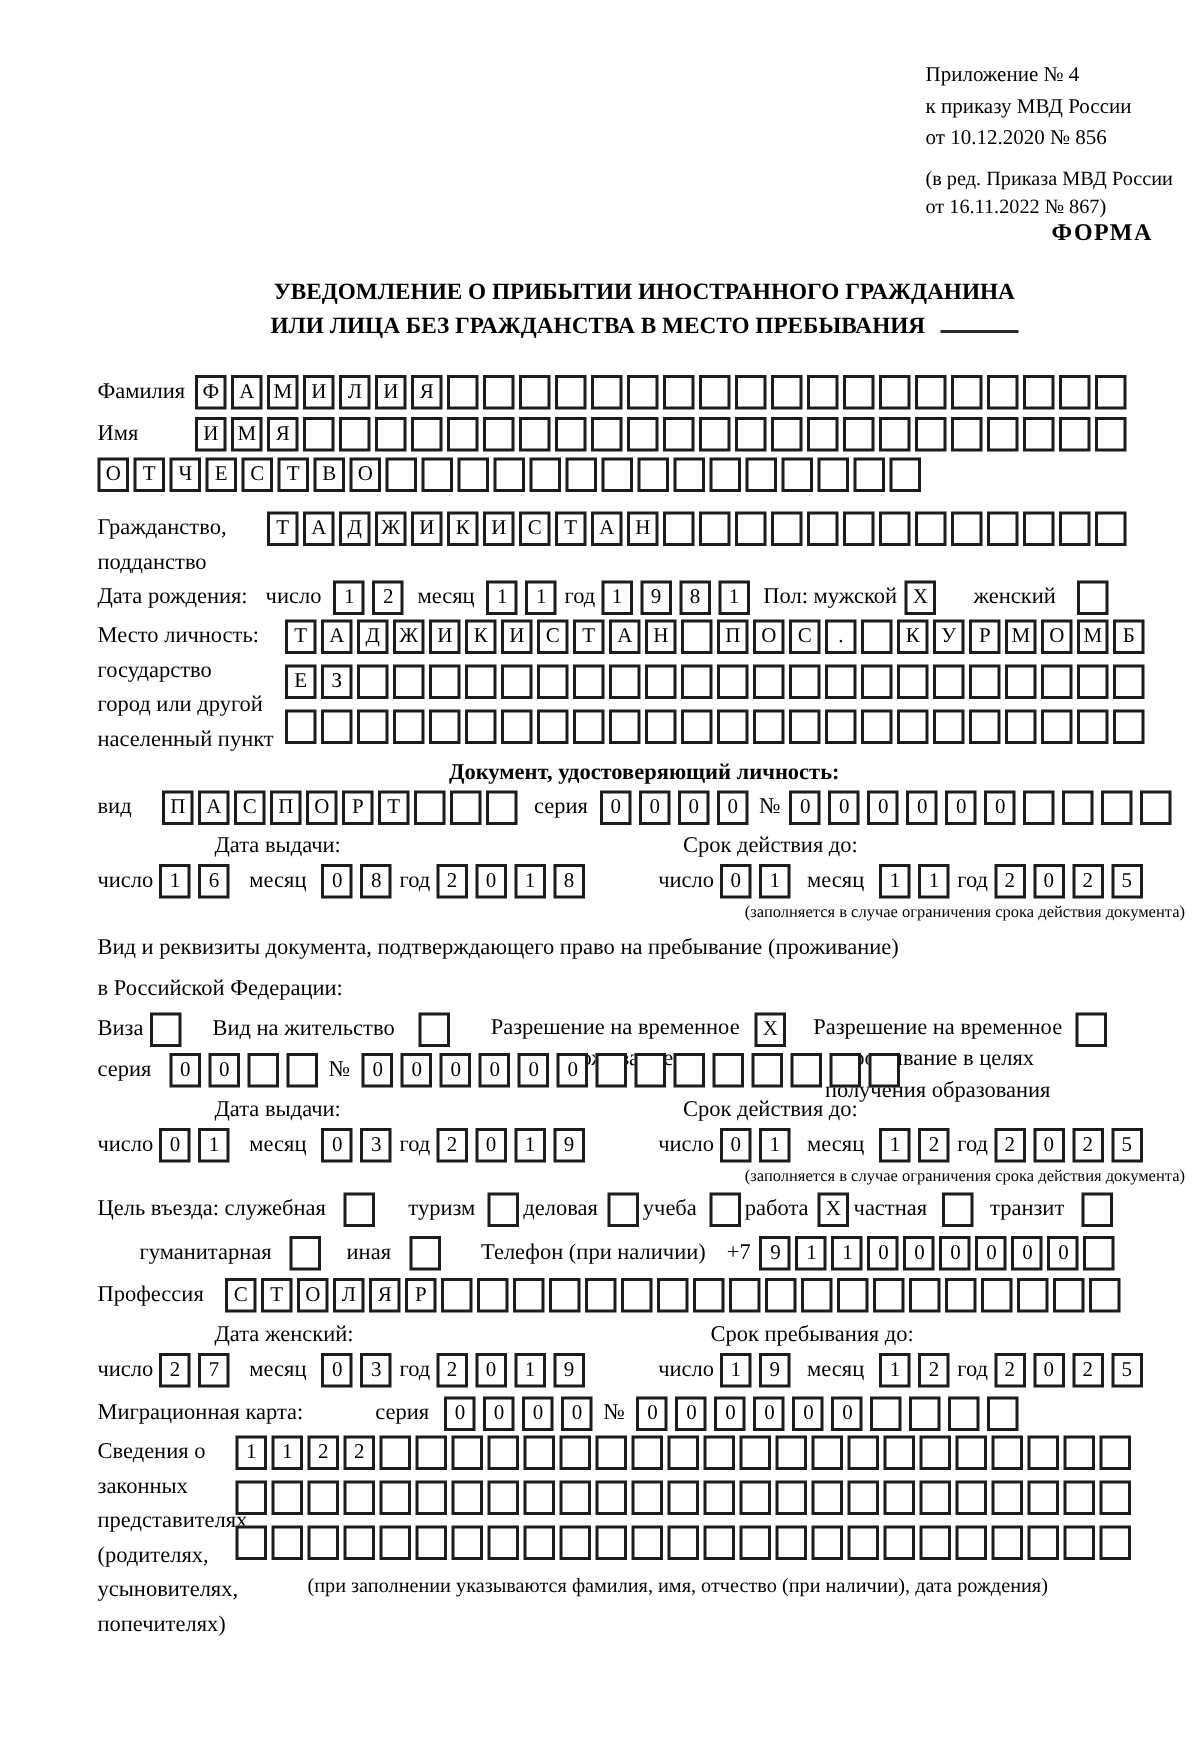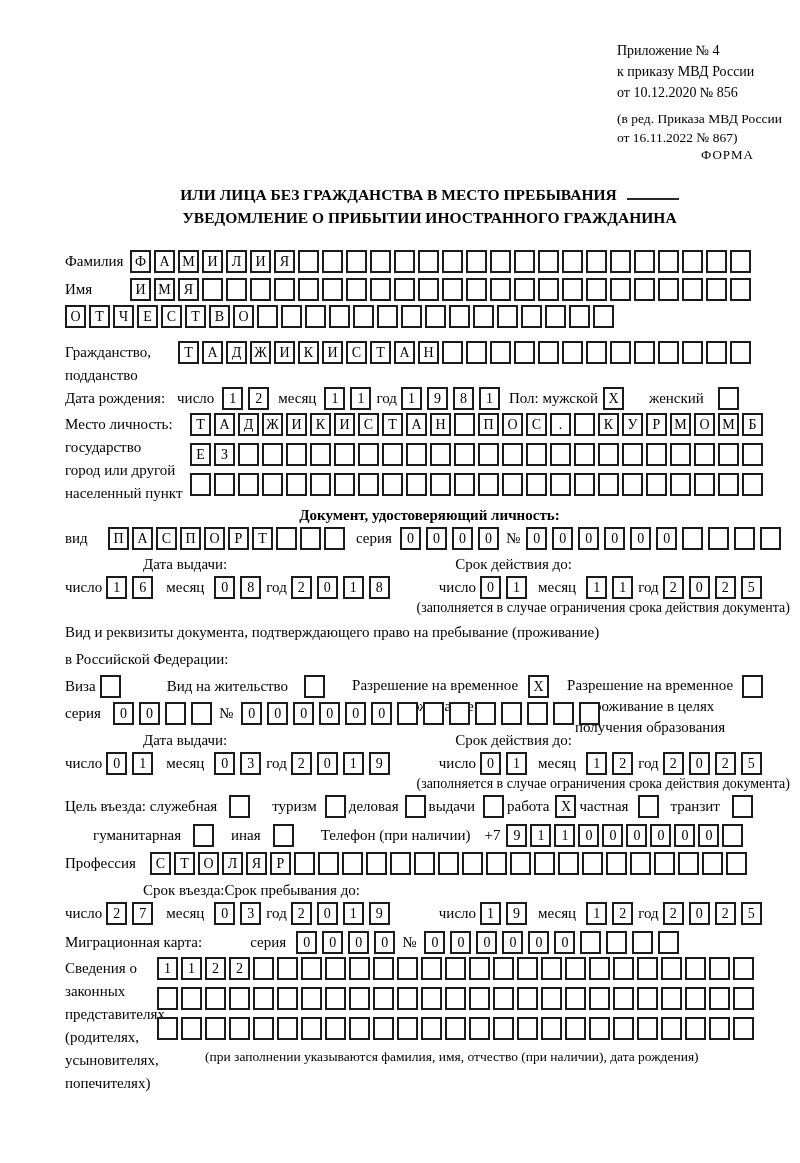--- a/index.html
+++ b/index.html
@@ -6,32 +6,32 @@
   html,body { background:#ffffff; }
   body {
     font-family:"Liberation Serif","DejaVu Serif",serif;
     color:#000;
     width:800px;
   }
   .page { position:relative; width:800px; height:1163px; background:#fff; overflow:hidden; }
 
   .appendix { position:absolute; left:617px; top:40px; font-size:14px; line-height:21px; }
   .appendix .sub { font-size:13.5px; line-height:19px; margin-top:6px; }
-  .forma { position:absolute; top:147px; left:701px; font-weight:normal; font-size:13px; letter-spacing:1px; }
+  .forma { position:absolute; top:147px; left:701px; font-weight:bold; font-size:16px; letter-spacing:1px; }
 
   .content { padding:183px 6px 0 65px; }
 
   .title { text-align:center; font-weight:bold; font-size:15.5px; line-height:23px; }
   .blank { display:inline-block; width:52px; border-bottom:2px solid #2a2a2a; margin-left:10px; }
   .section { text-align:center; font-weight:bold; font-size:14.5px; margin-top:22px; white-space:nowrap; }
 
   .row { display:flex; align-items:flex-start; }
   .ac { align-items:center; }
   .lbl { font-size:15px; line-height:23px; flex-shrink:0; white-space:nowrap; }
-  .note { font-size:14px; line-height:18px; }
+  .note { font-size:11px; line-height:18px; }
   .hdrline { font-size:15px; line-height:20px; }
   .bold { font-weight:bold; }
   .ctr { text-align:center; }
 
   .cells { display:flex; flex-shrink:0; }
   .cell {
     flex:none; width:21px; height:23px;
     border:2px solid #1c1c1c; margin-right:3px;
     display:flex; align-items:center; justify-content:center;
     font-size:14px; background:#fff;
@@ -52,24 +52,24 @@
     <div class="sub">
       <div>(в ред. Приказа МВД России</div>
       <div>от 16.11.2022 № 867)</div>
     </div>
   </div>
   <div class="forma">ФОРМА</div>
 
   <div class="content">
 
     <div class="title">
+      <div>УВЕДОМЛЕНИЕ О ПРИБЫТИИ ИНОСТРАННОГО ГРАЖДАНИНА</div>
       <div>
         <span>ИЛИ ЛИЦА БЕЗ ГРАЖДАНСТВА В МЕСТО ПРЕБЫВАНИЯ</span><span class="blank"></span>
       </div>
-      <div>УВЕДОМЛЕНИЕ О ПРИБЫТИИ ИНОСТРАННОГО ГРАЖДАНИНА</div>
     </div>
 
 
     <div class="row ac" style="margin-top:21px">
       <span class="lbl" style="width:65px">Фамилия</span>
       <span class="cells">
           <span class="cell">Ф</span>
           <span class="cell">А</span>
           <span class="cell">М</span>
           <span class="cell">И</span>
@@ -392,21 +392,21 @@
     <div class="note" style="text-align:right; padding-right:4px">(заполняется в случае ограничения срока действия документа)</div>
 
     <div class="lbl" style="margin-top:4px; white-space:normal">Вид и реквизиты документа, подтверждающего право на пребывание (проживание)</div>
     <div class="lbl" style="margin-top:4px">в Российской Федерации:</div>
 
     <div class="row" style="margin-top:4px">
       <span class="lbl">Виза</span>
       <span class="cells" style="margin-left:4px">
           <span class="cell"></span>
         </span>
-      <span class="lbl" style="margin-left:43px">Вид на жительство</span>
+      <span class="lbl" style="margin-left:18px">Вид на жительство</span>
       <span class="cells" style="margin-left:16px">
           <span class="cell"></span>
         </span>
       <span class="ctr" style="margin-left:18px; width:178px; flex-shrink:0">
         <span class="lbl" style="display:block; line-height:21px">Разрешение на временное</span>
         <span class="lbl" style="display:block; line-height:21px">проживание</span>
       </span>
       <span class="cells" style="margin-left:4px">
           <span class="cell">X</span>
         </span>
@@ -497,21 +497,21 @@
           <span class="cell"></span>
         </span>
       <span class="lbl" style="margin-left:19px">туризм</span>
       <span class="cells" style="margin-left:8px">
           <span class="cell"></span>
         </span>
       <span class="lbl">деловая</span>
       <span class="cells" style="margin-left:6px">
           <span class="cell"></span>
         </span>
-      <span class="lbl">выдачи</span>
+      <span class="lbl">учеба</span>
       <span class="cells" style="margin-left:8px">
           <span class="cell"></span>
         </span>
       <span class="lbl">работа</span>
       <span class="cells" style="margin-left:6px">
           <span class="cell">X</span>
         </span>
       <span class="lbl">частная</span>
       <span class="cells" style="margin-left:10px">
           <span class="cell"></span>
@@ -572,22 +572,22 @@
           <span class="cell"></span>
           <span class="cell"></span>
           <span class="cell"></span>
           <span class="cell"></span>
           <span class="cell"></span>
           <span class="cell"></span>
         </span>
     </div>
 
     <div class="row" style="margin-top:4px">
-      <span class="lbl" style="margin-left:78px">Срок въезда:</span>
-      <span class="lbl" style="">Срок пребывания до:</span>
+      <span class="lbl" style="margin-left:78px">Дата женский:</span>
+      <span class="lbl" style="margin-left:238px">Срок пребывания до:</span>
     </div>
 
     <div class="row ac">
       <span class="lbl">число</span>
       <span class="cells dgc" style="margin-left:4px">
           <span class="cell">2</span>
           <span class="cell">7</span>
         </span>
       <span class="lbl" style="margin-left:8px">месяц</span>
       <span class="cells dgc" style="margin-left:10px">

